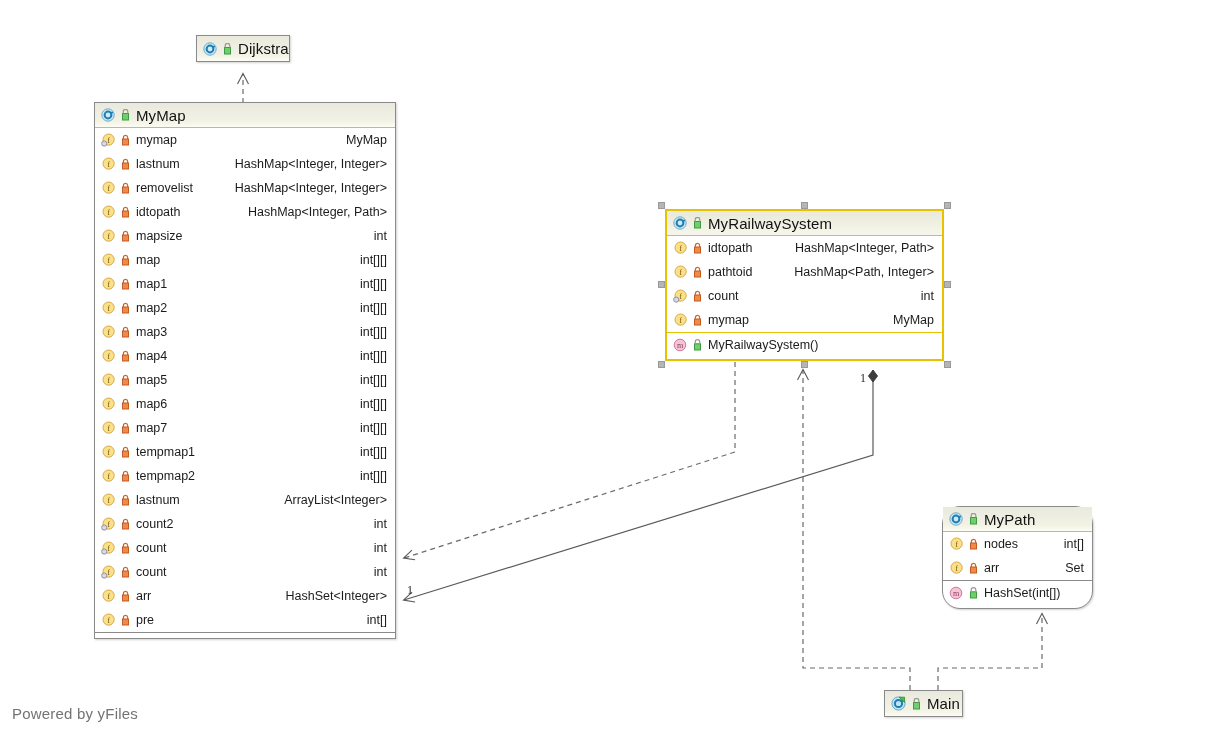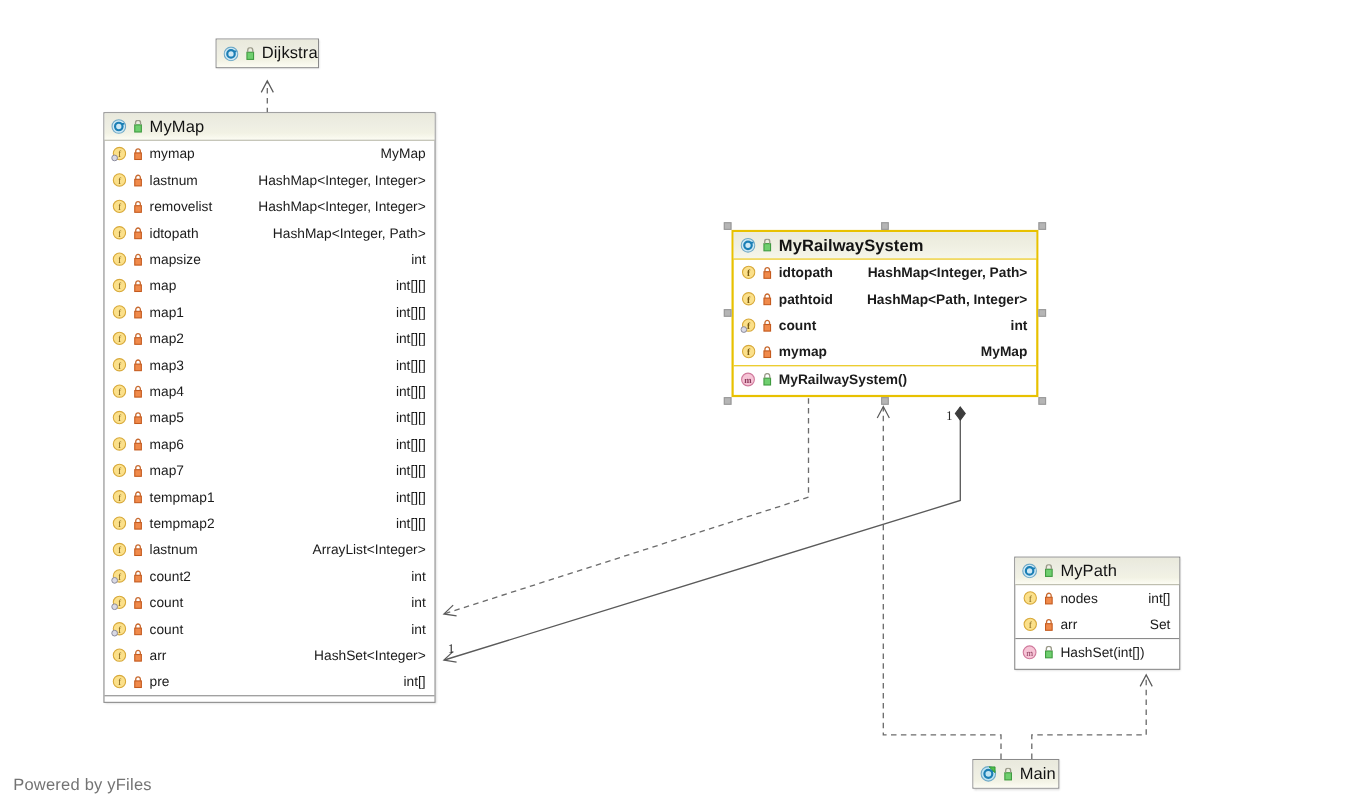--- a/index.html
+++ b/index.html
@@ -19,21 +19,20 @@
     background:#ffffff;
     border:1px solid #8a8a8a;
     box-sizing:border-box;
     box-shadow:1px 1px 2px rgba(0,0,0,.18);
     font-size:12.5px;
     color:#1b1b1b;
   }
   .uml.selected{
     border:2px solid #e8c100;
     box-shadow:none;
-    font-weight:bold;
   }
   .uml-header{
     display:flex;align-items:center;
     height:25px;
     padding:0 6px;
     gap:5px;
     background:linear-gradient(to bottom,#e9e9dc 0%,#eeeee3 45%,#f2f2e4 75%,#fcfcf3 100%);
     border-bottom:1px solid #b8b8a8;
     box-sizing:border-box;
   }
@@ -646,21 +645,21 @@
 
   <div class="handle" style="left:658px;top:202px;"></div>
   <div class="handle" style="left:801px;top:202px;"></div>
   <div class="handle" style="left:944px;top:202px;"></div>
   <div class="handle" style="left:658px;top:281px;"></div>
   <div class="handle" style="left:944px;top:281px;"></div>
   <div class="handle" style="left:658px;top:361px;"></div>
   <div class="handle" style="left:801px;top:361px;"></div>
   <div class="handle" style="left:944px;top:361px;"></div>
 
-  <div class="uml" id="node-mypath" style="left:922px;top:506px;width:151px;height:103px;">
+  <div class="uml" id="node-mypath" style="left:942px;top:506px;width:151px;height:103px;border-radius:18px;">
     <div class="uml-header">
       <span class="ico">
         <svg width="14" height="14" viewBox="0 0 14 14">
           <circle cx="7" cy="7" r="6.2" fill="#cfe9f5" stroke="#6fa9c6" stroke-width="1"></circle>
           <circle cx="7" cy="7" r="3.4" fill="none" stroke="#1b7fb5" stroke-width="2"></circle>
           <path d="M9.6,4.6 L12,4.6" stroke="#1b7fb5" stroke-width="1.6"></path>
         </svg>
       </span>
       <span class="ico">
         <svg width="11" height="12" viewBox="0 0 11 12">

